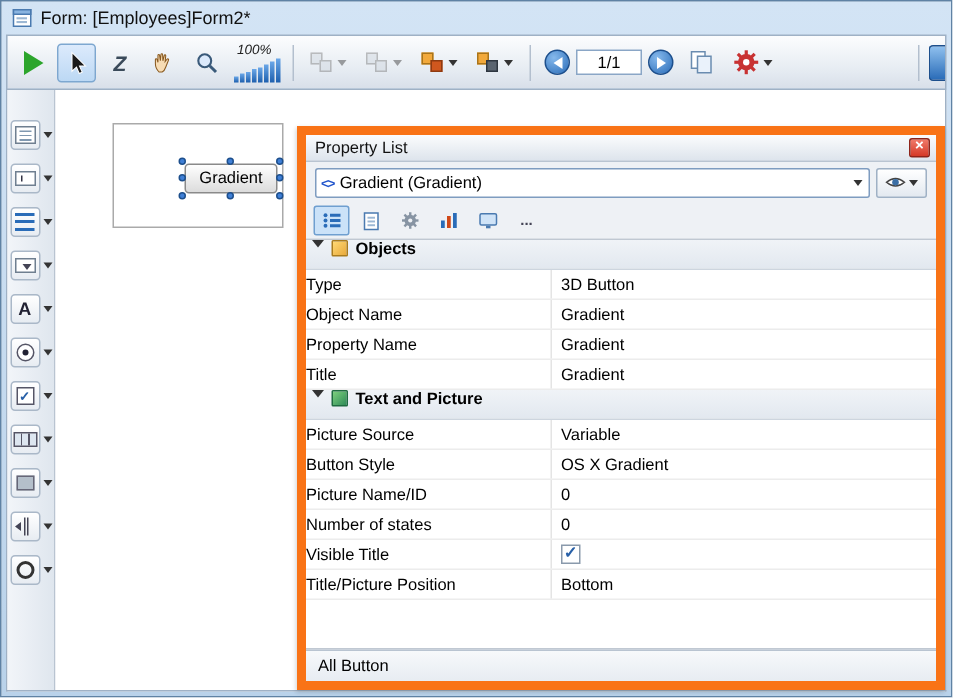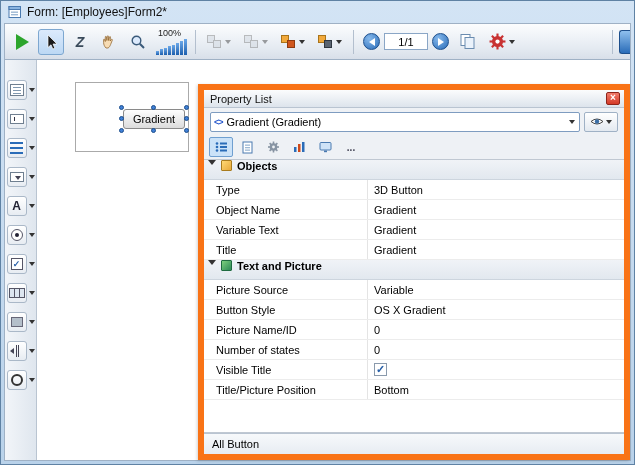--- a/index.html
+++ b/index.html
@@ -4,21 +4,21 @@
 <style>
   *{margin:0;padding:0;box-sizing:border-box;}
   html,body{width:635px;height:465px;overflow:hidden;font-family:"Liberation Sans",sans-serif;background:#fff;}
   .window{width:635px;height:465px;border:1px solid #5f82a4;background:linear-gradient(#d3e4f5,#b9d2ea);display:flex;flex-direction:column;padding:0 3px 3px 3px;}
   .titlebar{height:22px;display:flex;align-items:center;gap:5px;padding:0 4px;font-size:12px;color:#111;}
   .toolbar{height:37px;background:linear-gradient(#fcfdfe,#e4eaf1 70%,#d8dfe9);border:1px solid #9fb1c5;display:flex;align-items:center;gap:3px;padding:0 4px;overflow:hidden;flex-shrink:0;}
   .tbtn{width:26px;height:26px;display:flex;align-items:center;justify-content:center;border:1px solid transparent;border-radius:3px;flex-shrink:0;}
   .tbtn.selected{background:linear-gradient(#dceafc,#bcd8f4);border-color:#7da7d0;}
   .play-tri{width:0;height:0;border-top:8px solid transparent;border-bottom:8px solid transparent;border-left:13px solid var(--play-green,#2ca52c);}
   .zglyph{font-weight:bold;font-style:italic;font-size:14px;color:#3a4a5a;}
-  .zoomgrp{display:flex;flex-direction:column;align-items:flex-start;justify-content:center;height:32px;margin:0 2px;flex-shrink:0;}
+  .zoomgrp{display:flex;flex-direction:column;align-items:flex-start;justify-content:center;height:32px;margin:0 2px;flex-shrink:0;font-style:italic;}
   .zoomlabel{font-size:9px;line-height:9px;margin-left:2px;color:#222;}
   .bars{display:flex;align-items:flex-end;gap:1px;height:16px;margin-top:1px;}
   .bars span{width:3px;display:block;background:linear-gradient(#6aa7e8,#1d5fae);}
   .sep{width:1px;height:24px;background:#b3bfce;margin:0 3px;flex-shrink:0;}
   .ddbtn{height:24px;display:flex;align-items:center;gap:3px;padding:0 4px;border:1px solid transparent;border-radius:3px;flex-shrink:0;}
   .ddbtn.disabled{opacity:.45;}
   .dd{width:0;height:0;border-left:3px solid transparent;border-right:3px solid transparent;border-top:4px solid #333;flex-shrink:0;}
   .sqstack{position:relative;width:15px;height:14px;}
   .sq{position:absolute;width:8px;height:8px;border:1px solid #777;background:#cfd6de;}
   .sq.a{left:0;top:0;}
@@ -75,21 +75,21 @@
   .eyebtn{width:34px;height:20px;background:linear-gradient(#fff,#e3e9f0);border:1px solid #9fb1c5;border-radius:2px;display:flex;align-items:center;justify-content:center;gap:2px;}
   .ptabs{height:24px;display:flex;align-items:center;gap:2px;padding:0 5px;flex-shrink:0;}
   .ptab{width:24px;height:20px;display:flex;align-items:center;justify-content:center;border:1px solid transparent;border-radius:2px;font-size:10px;font-weight:bold;color:#445;}
   .ptab.active{background:#cbe2f8;border-color:#6f9fd0;}
   .pgrid{flex:1;background:#fff;border-top:1px solid #c0c8d2;border-bottom:1px solid #c0c8d2;overflow:hidden;font-size:11px;}
   .prow{height:20px;display:flex;align-items:flex-start;border-bottom:1px solid #ececec;}
   .prow.section{background:linear-gradient(#f0f3f7,#e2e8ef);border-bottom:1px solid #cdd5de;gap:5px;padding-left:4px;font-weight:bold;}
   .tri{width:0;height:0;border-left:4px solid transparent;border-right:4px solid transparent;border-top:5px solid #333;}
   .objects-cube-icon{width:11px;height:11px;background:linear-gradient(135deg,#ffd975,#e8a93b);border:1px solid #a97c1e;border-radius:1px;}
   .text-picture-icon{width:11px;height:11px;background:linear-gradient(135deg,#7ed07e,#2e8b57);border:1px solid #1f6b40;border-radius:1px;}
-  .pname{width:163px;padding-left:12px;align-self:stretch;display:flex;align-items:center;color:#000;}
+  .pname{width:163px;padding-left:0;align-self:stretch;display:flex;align-items:center;color:#000;}
   .pvalue{flex:1;align-self:stretch;display:flex;align-items:center;padding-left:6px;border-left:1px solid #e4e4e4;color:#000;}
   .cbox{width:13px;height:13px;border:1px solid #8a9aac;background:#fff;display:flex;align-items:center;justify-content:center;font-size:11px;font-weight:bold;color:var(--check-blue,#2860a8);line-height:1;}
   .pfooter{height:21px;display:flex;align-items:center;padding-left:8px;font-size:11px;background:linear-gradient(#f7f9fb,#e7ecf2);border-top:1px solid #b9c4d1;flex-shrink:0;}
 </style>
 </head>
 <body>
 
 <div class="window">
   <div class="titlebar">
     <svg width="14" height="14" viewBox="0 0 14 14">
@@ -359,21 +359,21 @@
             </div>
             <div class="prow">
               <div class="pname">Type</div>
               <div class="pvalue">3D Button</div>
             </div>
             <div class="prow">
               <div class="pname">Object Name</div>
               <div class="pvalue">Gradient</div>
             </div>
             <div class="prow">
-              <div class="pname">Variable Text</div>
+              <div class="pname">Property Name</div>
               <div class="pvalue">Gradient</div>
             </div>
             <div class="prow">
               <div class="pname">Title</div>
               <div class="pvalue">Gradient</div>
             </div>
             <div class="prow section">
               <span class="tri"></span>
               <span class="text-picture-icon"></span>
               <span>Text and Picture</span>

